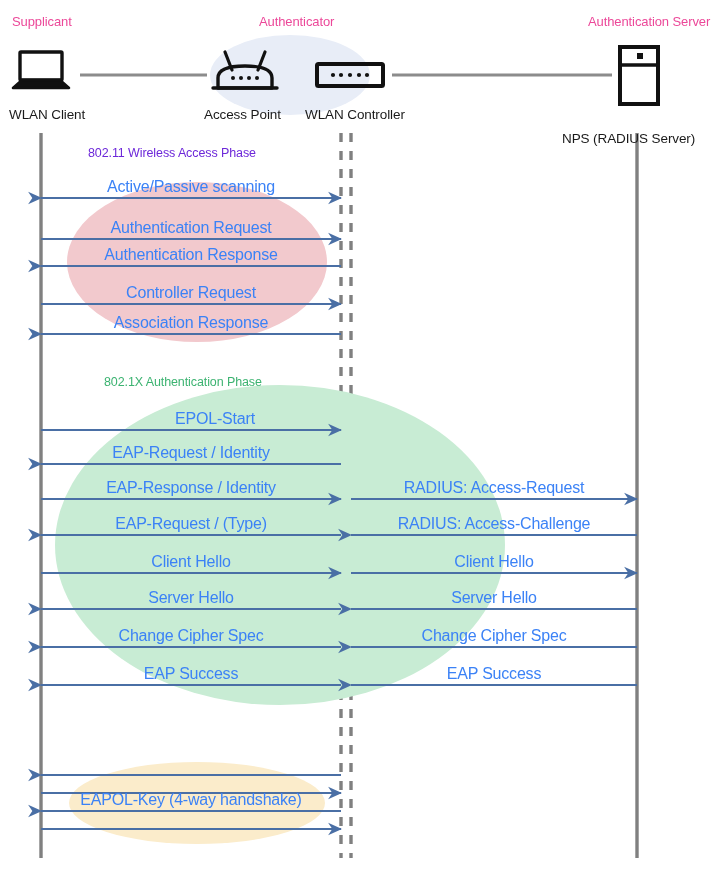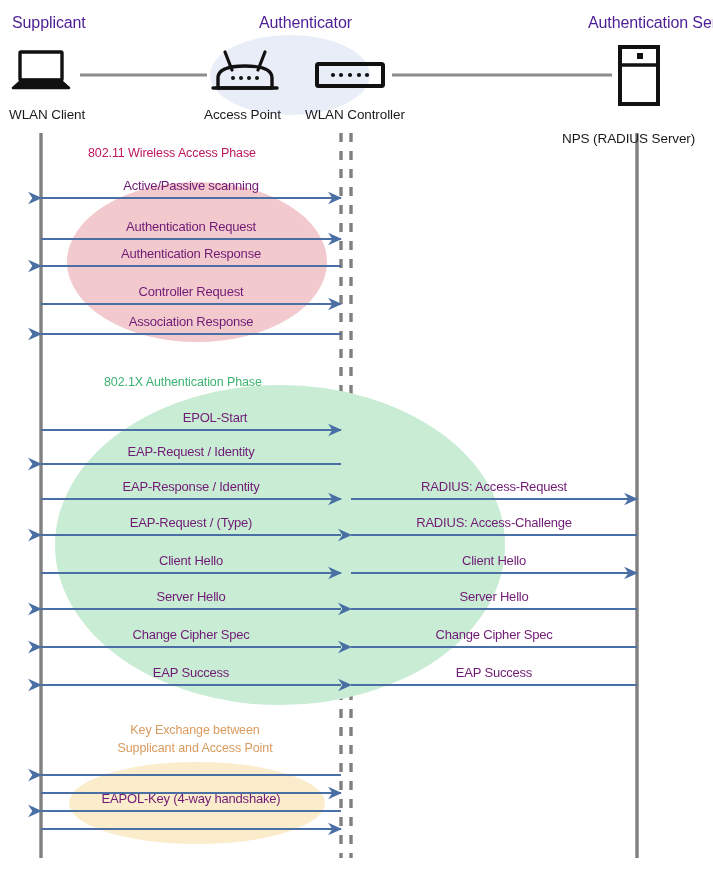--- a/index.html
+++ b/index.html
@@ -19,43 +19,43 @@
   }
   #svg-root {
     position: absolute;
     left: 0;
     top: 0;
     width: 713px;
     height: 875px;
   }
   .hdr-title {
     position: absolute;
-    font-size: 16px;
-    color: #4c1d95;
+    font-size: 13px;
+    color: #ec4899;
     white-space: nowrap;
     letter-spacing: -0.1px;
   }
   .hdr-sub {
     position: absolute;
     font-size: 13.5px;
     color: #1a1a1a;
     white-space: nowrap;
     letter-spacing: -0.1px;
   }
   .phase-label {
     position: absolute;
     font-size: 12.5px;
     white-space: nowrap;
     text-align: center;
     letter-spacing: -0.1px;
   }
   .msg-label {
     position: absolute;
-    font-size: 13px;
-    color: #701a75;
+    font-size: 16px;
+    color: #3b82f6;
     white-space: nowrap;
     text-align: center;
     letter-spacing: -0.2px;
     transform: translateX(-50%);
   }
 </style>
 </head>
 <body>
 
 <div id="diagram">
@@ -149,26 +149,22 @@
 
   <div class="hdr-title" style="left:12px; top:14px;">Supplicant</div>
   <div class="hdr-title" style="left:259px; top:14px;">Authenticator</div>
   <div class="hdr-title" style="left:560px; top:14px;margin-left:28px;">Authentication Server</div>
 
   <div class="hdr-sub" style="left:9px; top:107px;">WLAN Client</div>
   <div class="hdr-sub" style="left:204px; top:107px;">Access Point</div>
   <div class="hdr-sub" style="left:305px; top:107px;">WLAN Controller</div>
   <div class="hdr-sub" style="left:562px; top:107px;margin-top:24px;">NPS (RADIUS Server)</div>
 
-  <div class="phase-label" style="left:88px; top:146px; color:#be185d;">802.11 Wireless Access Phase</div>
+  <div class="phase-label" style="left:88px; top:146px; color:#6d28d9;">802.11 Wireless Access Phase</div>
   <div class="phase-label" style="left:104px; top:375px; color:#3cb371;">802.1X Authentication Phase</div>
-  <div class="phase-label" style="left:100px; top:721px; color:#d99a5e; width:190px; line-height:18px;">
-    <div>Key Exchange between</div>
-    <div>Supplicant and Access Point</div>
-  </div>
 
   <div id="msg-label-layer">
       <div class="msg-label" style="left: 191px; top: 178px;">Active/Passive scanning</div>
       <div class="msg-label" style="left: 191px; top: 219px;">Authentication Request</div>
       <div class="msg-label" style="left: 191px; top: 246px;">Authentication Response</div>
       <div class="msg-label" style="left: 191px; top: 284px;">Controller Request</div>
       <div class="msg-label" style="left: 191px; top: 314px;">Association Response</div>
       <div class="msg-label" style="left: 191px; top: 410px; margin-left: 24px;">EPOL-Start</div>
       <div class="msg-label" style="left: 191px; top: 444px;">EAP-Request / Identity</div>
       <div class="msg-label" style="left: 191px; top: 479px;">EAP-Response / Identity</div>

